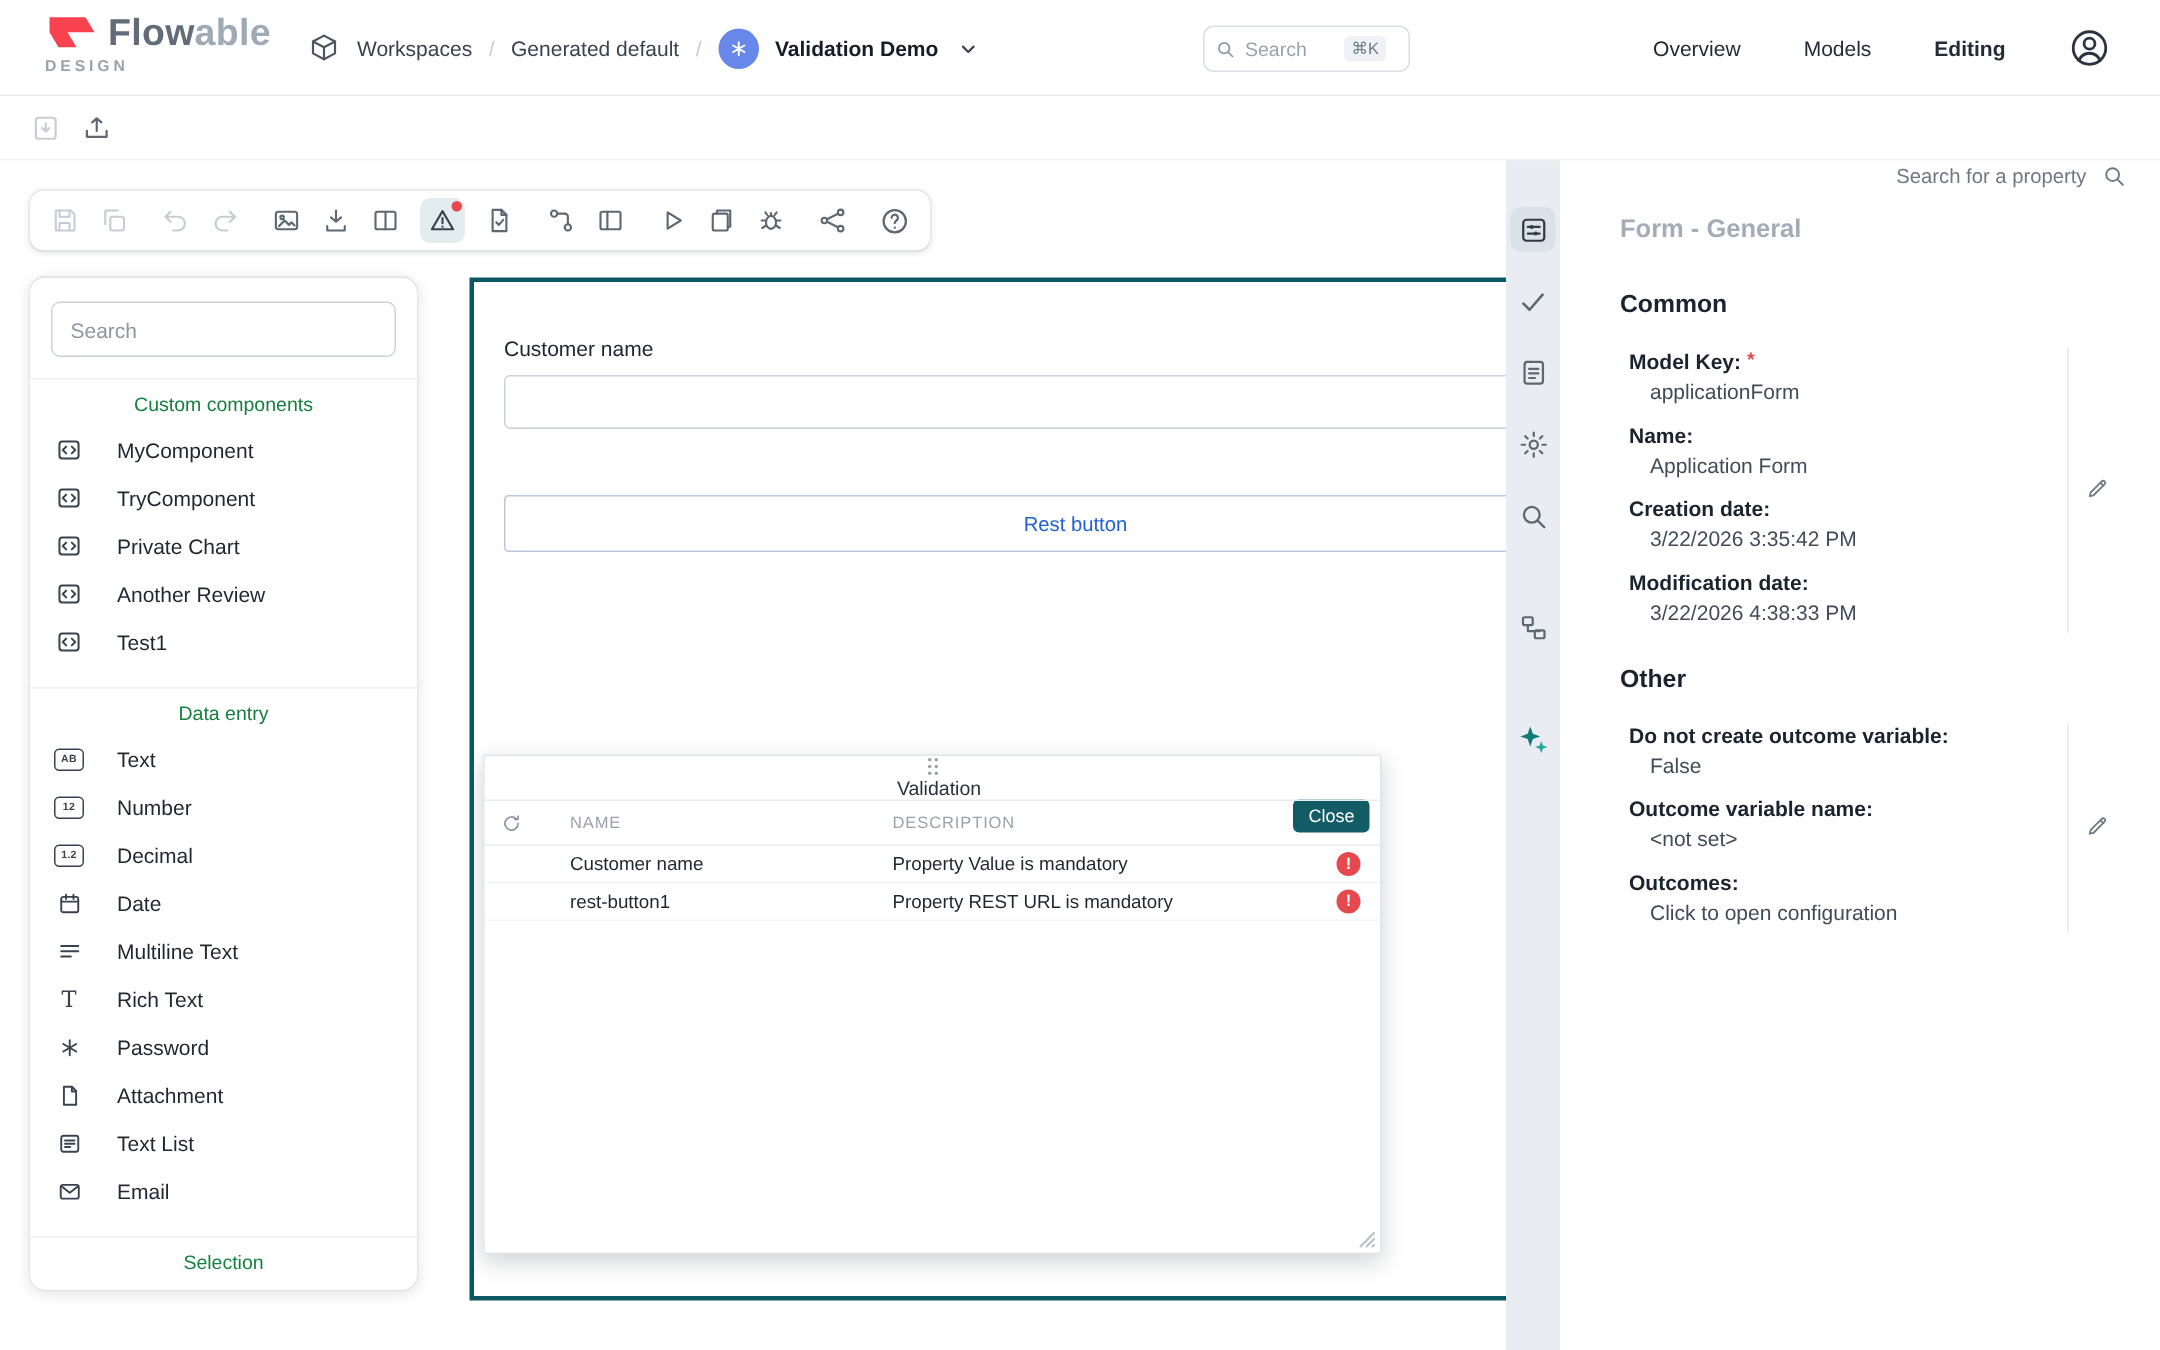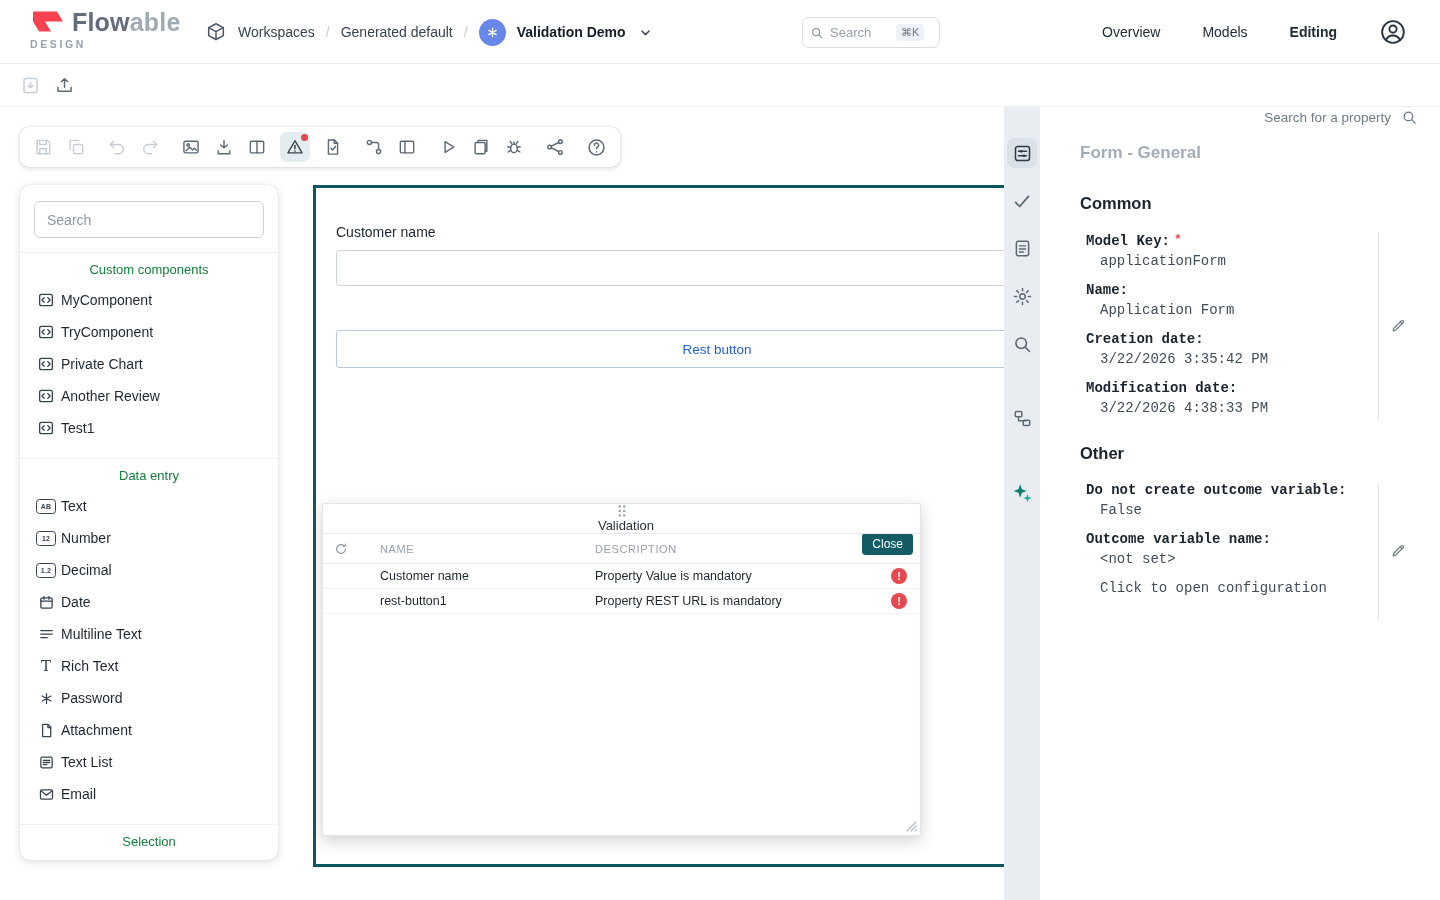--- a/index.html
+++ b/index.html
@@ -49,21 +49,21 @@
   .warn-dot { position:absolute; top:2px; right:2px; width:7px; height:7px; border-radius:50%; background:#e5484d; }
 
   
   #palette { position:absolute; left:20px; top:78px; width:258px; height:675px; background:#fff; border-radius:10px;
     box-shadow:0 2px 10px rgba(20,30,40,.14), 0 0 1px rgba(20,30,40,.25); overflow:hidden; }
   .pal-search { margin:16px 14px 0; }
   .pal-search input { width:100%; height:37px; border:1px solid #ccd2da; border-radius:6px; padding:0 12px; font-size:14px; font-family:inherit; color:#333; outline:none; }
   .pal-search input::placeholder { color:#8d97a3; }
   .pal-divider { height:1px; background:#eef1f4; margin-top:14px; }
   .pal-title { text-align:center; font-size:13px; color:#15803d; padding:9px 0 7px; }
-  .pal-item { height:32px; display:flex; align-items:center; gap:5px; padding-left:16px; font-size:14px; color:#1f2731; cursor:grab; }
+  .pal-item { height:32px; display:flex; align-items:center; gap:22px; padding-left:16px; font-size:14px; color:#1f2731; cursor:grab; }
   .pal-item .ic { width:20px; color:#39434f; justify-content:center; }
   .lbox { width:20px; height:15px; border:1.5px solid #39434f; border-radius:3.5px; display:flex; align-items:center; justify-content:center; font-size:7px; font-weight:700; color:#39434f; letter-spacing:.2px; }
   .serif-t { font-family:"DejaVu Serif",serif; font-size:15px; font-weight:500; color:#39434f; line-height:1; }
 
   
   #canvas-form { position:absolute; left:313px; top:78px; width:699px; height:682px; border:3px solid #0b5862; background:#fff; overflow:hidden;padding-left:32px; }
   .form-label { position:absolute; left:20px; top:36px; font-size:14px; font-weight:500; color:#1c2530; }
   .form-input { position:absolute; left:20px; top:62px; width:762px; height:36px; border:1px solid #ccd2da; border-radius:4px; background:#fff; }
   .rest-btn { position:absolute; left:20px; top:142px; width:762px; height:38px; border:1px solid #b9c7da; border-radius:3px; background:#fff; display:flex; align-items:center; justify-content:center; font-size:13.5px; color:#2161d2; cursor:pointer; }
 
@@ -86,21 +86,21 @@
   #rightstrip { position:absolute; left:1004px; top:107px; width:36px; height:793px; background:#e9edf2; }
   .strip-ic { position:absolute; left:7px; width:22px; color:#5d6873; cursor:pointer; }
   .strip-tile { position:absolute; left:3px; width:30px; height:30px; background:#dbe1e9; border-radius:7px; display:flex; align-items:center; justify-content:center; color:#303a46; cursor:pointer; }
 
   
   #props { position:absolute; left:1040px; top:107px; width:400px; height:793px; background:#fff; }
   .prop-search { position:absolute; right:22px; top:2px; display:flex; align-items:center; gap:10px; font-size:13.5px; color:#6e7984; cursor:pointer; }
   .props-title { position:absolute; left:40px; top:36px; font-size:17px; font-weight:700; color:#a3acb7; }
   .sec-title { position:absolute; left:40px; font-size:16.5px; font-weight:700; color:#1a232e; }
   .fields { position:absolute; left:46px; width:285px; }
-  .field { margin-bottom:9px; cursor:pointer;font-family:Liberation Mono, monospace; }
+  .field { margin-bottom:9px; cursor:pointer; }
   .f-label { font-size:14px; font-weight:700; color:#1a232e; line-height:20px; }
   .f-req { color:#e5484d; margin-left:4px; font-size:13px; vertical-align:2px; }
   .f-value { font-size:14px; color:#414c59; line-height:20px; padding-left:14px; }
   .vrule { position:absolute; left:338px; width:1px; background:#e4e8ec; }
   .pencil { position:absolute; left:350px; color:#6e7984; cursor:pointer; }
 </style>
 </head>
 <body>
 
 <div id="header">
@@ -574,20 +574,21 @@
   <div class="fields" style="top:373px">
     <div class="field">
       <div class="f-label">Do not create outcome variable:</div>
       <div class="f-value">False</div>
     </div>
     <div class="field">
       <div class="f-label">Outcome variable name:</div>
       <div class="f-value">&lt;not set&gt;</div>
     </div>
     <div class="field">
+      <div class="f-label">Outcomes:</div>
       <div class="f-value">Click to open configuration</div>
     </div>
   </div>
   <div class="vrule" style="top:375px;height:140px"></div>
   <span class="ic pencil" style="top:435px">
     <svg viewBox="0 0 24 24" width="17" height="17" fill="none" stroke="currentColor" stroke-width="1.7" stroke-linecap="round" stroke-linejoin="round">
         <path d="m4.5 19.5.9-3.6L15.8 5.5a1.8 1.8 0 0 1 2.6 0l.1.1a1.8 1.8 0 0 1 0 2.6L8.1 18.6z"></path>
         <path d="m14.5 6.8 2.7 2.7"></path>
       </svg>
   </span>

